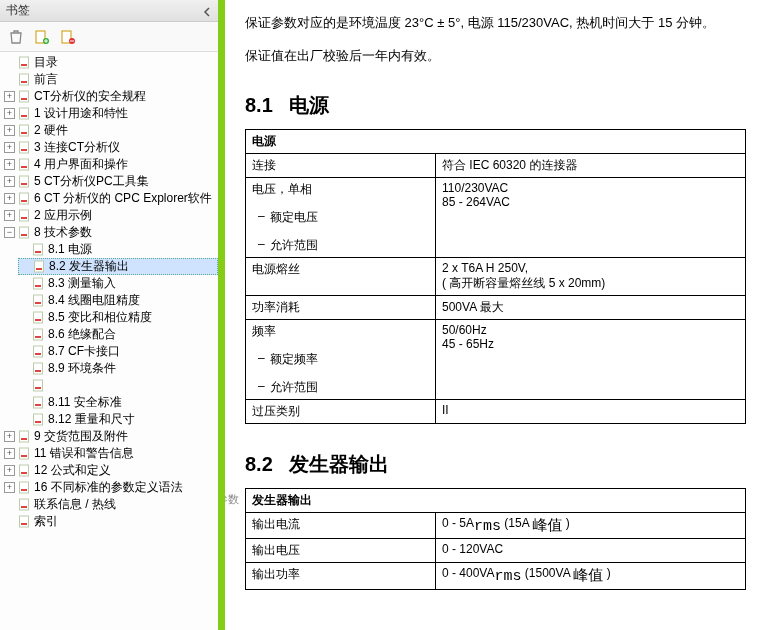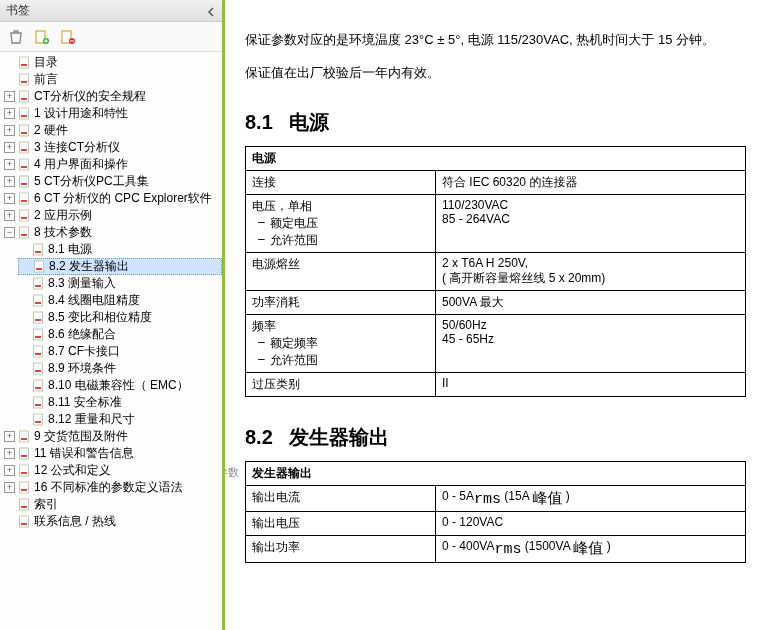--- a/index.html
+++ b/index.html
@@ -1,47 +1,47 @@
 <!DOCTYPE html>
 <html><head>
 <meta charset="utf-8">
 <style>
   * { box-sizing: border-box; }
   body { margin: 0; font-family: "Microsoft YaHei", Arial, sans-serif; font-size: 12px; display: flex; height: 630px; width: 760px; overflow: hidden; background: #fff; }
   
-  .sidebar { width: 225px; background: #f5f5f5; border-right: 3px solid #84cc16; display: flex; flex-direction: column; }
+  .sidebar { width: 225px; background: #f5f5f5; border-right: 7px solid #84cc16; display: flex; flex-direction: column; }
   .sidebar-header { background: linear-gradient(#f0f0f0,#e0e0e0); border-bottom: 1px solid #ccc; height: 22px; display: flex; align-items: center; padding: 0 6px; gap: 6px; }
   .sidebar-header-title { font-size: 12px; color: #333; flex: 1; }
   .hdr-icon { width: 10px; height: 10px; }
   .toolbar { height: 30px; display: flex; align-items: center; gap: 10px; padding: 0 8px; background: #f9f9f9; border-bottom: 1px solid #ddd; }
   .tb-icon { width: 16px; height: 16px; display: inline-flex; align-items: center; justify-content: center; }
   .tree { flex: 1; overflow: auto; padding: 2px 0 6px 0; background: #fdfdfd; }
   .tree ul { list-style: none; margin: 0; padding-left: 14px; }
   .tree > ul { padding-left: 4px; }
   .tree li { white-space: nowrap; }
   .row { display: flex; align-items: center; height: 17px; gap: 3px; padding-right: 4px; cursor: default; text-align: right; }
   .row.selected { background: #cfe3ff; border: 1px dotted #5a9; }
   .twisty { width: 11px; height: 11px; display: inline-flex; align-items: center; justify-content: center; font-size: 9px; color: #555; border: 1px solid #999; background: #fff; line-height: 1; }
   .twisty.blank { border: none; background: transparent; }
   .pg-icon { width: 13px; height: 13px; display: inline-flex; }
   .label { font-size: 12px; color: #000; }
   
   li > ul { display: none; }
   li.open > ul { display: block; }
   
-  .content { flex: 1; padding: 17px 14px 10px 20px; overflow: auto; font-size: 13px; color: #000; }
+  .content { flex: 1; padding: 0 14px 10px 20px; overflow: auto; font-size: 13px; color: #000; }
   .intro { font-size: 13px; margin-bottom: 4px; line-height: 1.5; }
   h2.sec { font-size: 20px; font-weight: bold; margin: 18px 0 10px 0; }
   h2.sec .num { display: inline-block; width: 44px; margin-top: 11px; }
   .sidelabel { position: absolute; left: 232px; font-size: 11px; color: #888; }
   table.spec { border-collapse: collapse; width: 100%; margin-bottom: 8px; }
   table.spec th, table.spec td { border: 1px solid #000; padding: 3px 6px; font-size: 12px; text-align: left; vertical-align: top; }
   table.spec th { font-weight: bold; background: #fff; }
   .sublist { margin: 0; padding-left: 18px; }
-  .sublist li { list-style: none; position: relative; }
+  .sublist li { list-style: none; position: relative; margin-top: 11px; }
   .sublist li::before { content: "–"; position: absolute; left: -12px; }
   sub { font-size: 15px; font-family: Liberation Mono, monospace; }
 </style>
 </head>
 <body>
 
 <div class="sidebar">
   <div class="sidebar-header">
     <span class="sidebar-header-title">书签</span>
     <span class="hdr-icon">
@@ -303,21 +303,20 @@
             </li>
             <li>
               <div class="row">
                 <span class="twisty blank"></span>
                 <span class="pg-icon">
                   <svg viewBox="0 0 13 13">
                     <rect x="1.5" y="1" width="9" height="11" fill="#fff" stroke="#bca"></rect>
                     <rect x="3" y="8" width="6" height="2" fill="#d44"></rect>
                   </svg>
                 </span>
-                <span class="label">8.10 电磁兼容性（ EMC）</span>
               </div>
             </li>
             <li>
               <div class="row">
                 <span class="twisty blank"></span>
                 <span class="pg-icon">
                   <svg viewBox="0 0 13 13">
                     <rect x="1.5" y="1" width="9" height="11" fill="#fff" stroke="#bca"></rect>
                     <rect x="3" y="8" width="6" height="2" fill="#d44"></rect>
                   </svg>
@@ -389,33 +388,33 @@
         </li>
         <li>
           <div class="row">
             <span class="twisty blank"></span>
             <span class="pg-icon">
               <svg viewBox="0 0 13 13">
                 <rect x="1.5" y="1" width="9" height="11" fill="#fff" stroke="#bca"></rect>
                 <rect x="3" y="8" width="6" height="2" fill="#d44"></rect>
               </svg>
             </span>
+            <span class="label">联系信息 / 热线</span>
+          </div>
+        </li>
+        <li>
+          <div class="row">
+            <span class="twisty blank"></span>
+            <span class="pg-icon">
+              <svg viewBox="0 0 13 13">
+                <rect x="1.5" y="1" width="9" height="11" fill="#fff" stroke="#bca"></rect>
+                <rect x="3" y="8" width="6" height="2" fill="#d44"></rect>
+              </svg>
+            </span>
             <span class="label">索引</span>
-          </div>
-        </li>
-        <li>
-          <div class="row">
-            <span class="twisty blank"></span>
-            <span class="pg-icon">
-              <svg viewBox="0 0 13 13">
-                <rect x="1.5" y="1" width="9" height="11" fill="#fff" stroke="#bca"></rect>
-                <rect x="3" y="8" width="6" height="2" fill="#d44"></rect>
-              </svg>
-            </span>
-            <span class="label">联系信息 / 热线</span>
           </div>
         </li>
       </ul>
   </div>
 </div>
 
 <div class="content">
   <p class="intro">保证参数对应的是环境温度 23°C ± 5°, 电源 115/230VAC, 热机时间大于 15 分钟。</p>
   <p class="intro">保证值在出厂校验后一年内有效。</p>
 

